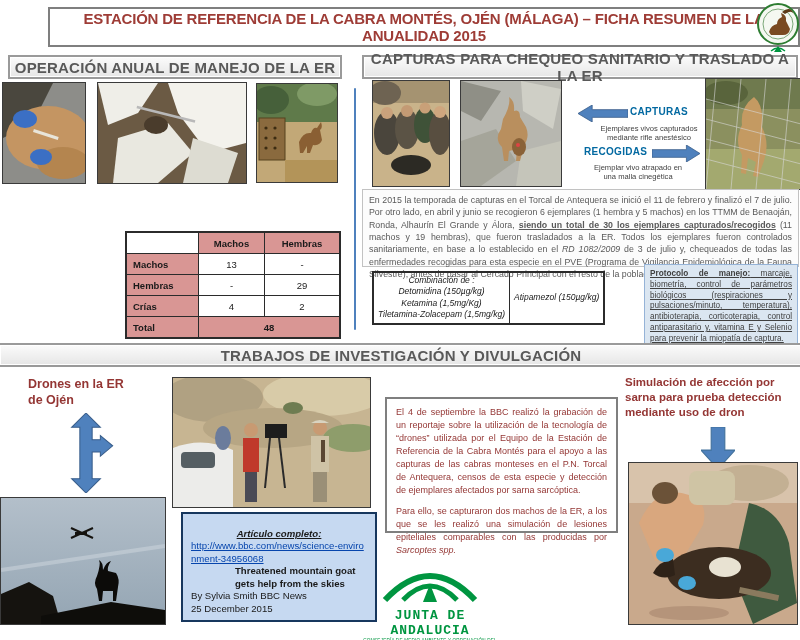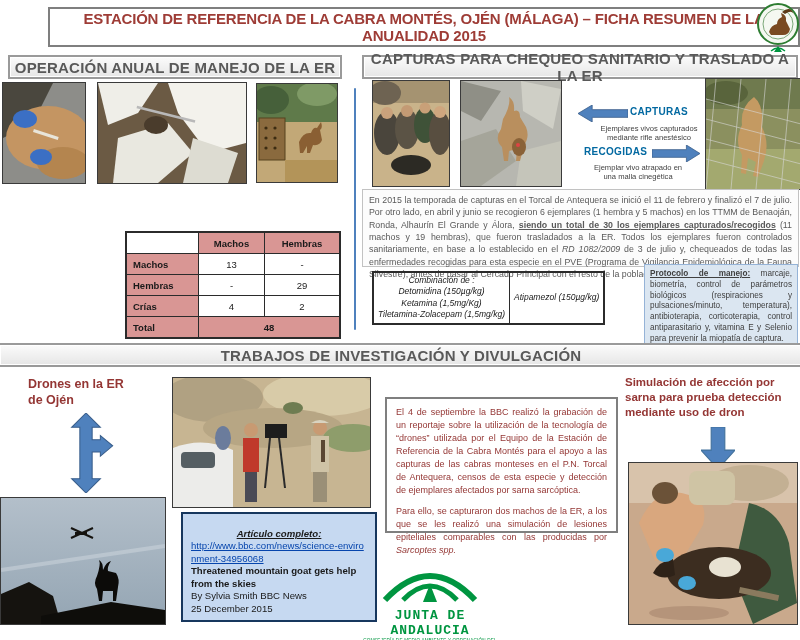--- a/index.html
+++ b/index.html
@@ -31,32 +31,32 @@
   table.cap td{border:1px solid #2b2b2b;text-align:center;padding:0;height:20px;}
   table.cap td.hdr{background:#d99694;font-weight:bold;}
   table.cap td.lbl{background:#d99694;font-weight:bold;text-align:left;padding-left:6px;}
   table.cap td.blank{border:none;background:transparent;}
   table.cap{border:2px solid #2b2b2b;}
   table.drug{border-collapse:collapse;font-size:8.5px;color:#1a1a1a;border:2px solid #2b2b2b;}
   table.drug td{border:1px solid #2b2b2b;text-align:center;vertical-align:middle;padding:2px 4px;}
   table.drug td.h{font-weight:bold;height:18px;}
   table.drug .ital{font-style:italic;line-height:1.35;}
   .bluebox{background:#dbe6f1;border:1px solid #95b3d7;box-sizing:border-box;}
-  .proto{font-size:8.2px;line-height:1.32;color:#404040;text-align:justify;padding:4px 5px;}
+  .proto{font-size:8.2px;line-height:1.32;color:#404040;text-align:justify;padding:4px 5px;text-decoration:underline;}
   .proto .t{font-weight:bold;text-decoration:underline;}
   .bigdir{color:#0369a1;font-weight:bold;font-size:10px;letter-spacing:.3px;}
   .smalldir{color:#3f3f3f;font-size:7.6px;text-align:center;line-height:1.25;}
   .redlabel{color:#943634;font-weight:bold;text-align:left;}
   .bbcbox{border:2px solid #7f7f7f;background:#fff;color:#943634;font-size:9px;
     line-height:1.45;text-align:justify;padding:7px 9px;box-sizing:border-box;}
   .articlebox{background:#c6d9f1;border:2px solid #17375e;box-sizing:border-box;
     padding:14px 8px;font-size:9.6px;color:#1a1a1a;line-height:1.3;}
   .articlebox .at{font-weight:bold;font-style:italic;text-decoration:underline;text-align:center;display:block;}
   .articlebox .link{color:#0645ad;text-decoration:underline;word-break:break-all;display:block;cursor:pointer;}
-  .articlebox .hl{font-weight:bold;display:block;}
+  .articlebox .hl{font-weight:bold;display:block;margin-left:44px;}
   .divider-blue{background:#4f81bd;border-radius:2px;}
   .junta-name{color:#009540;font-weight:bold;font-size:13px;letter-spacing:1px;text-align:center;font-family:Liberation Mono, monospace;}
   .junta-sub{color:#009540;font-size:4.6px;letter-spacing:.2px;text-align:center;}
 </style>
 </head>
 <body>
 
 <div id="canvas">
 
   <div class="abs titlebox" style="left:5px;top:7px;width:748px;height:36px;margin-left:43px;">ESTACIÓN DE REFERENCIA DE LA CABRA MONTÉS, OJÉN (MÁLAGA) – FICHA RESUMEN DE LA ANUALIDAD 2015</div>

